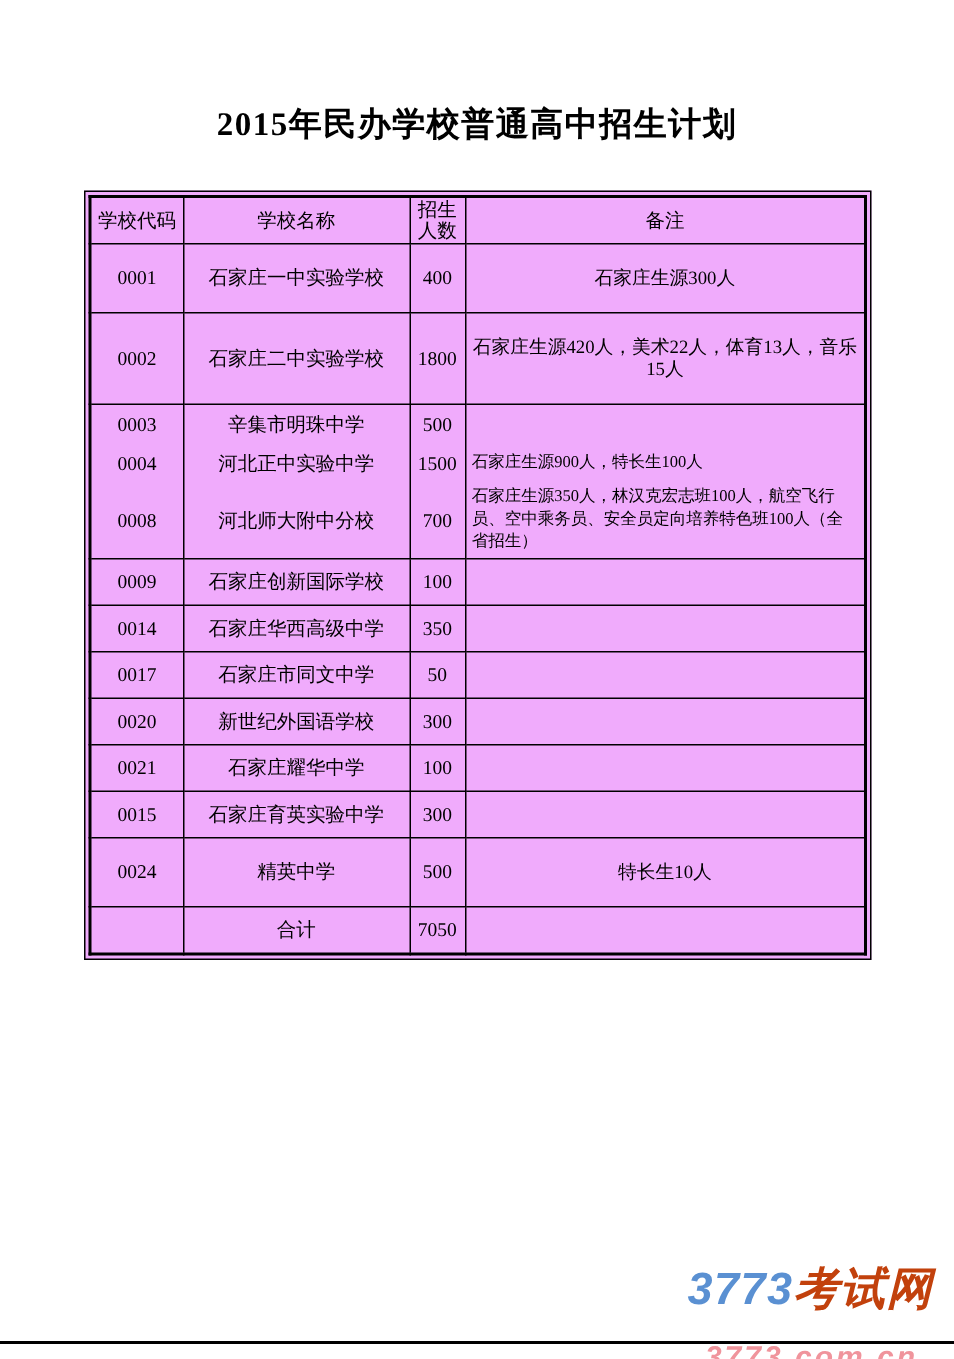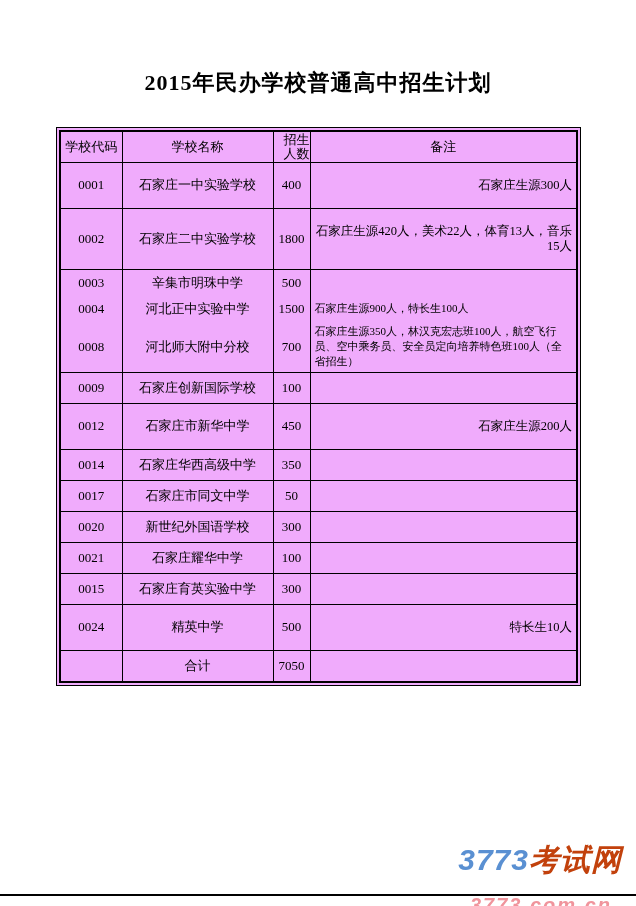--- a/index.html
+++ b/index.html
@@ -19,22 +19,22 @@
   .enroll th, .enroll td {
     border:1px solid #000; padding:0; font-weight:normal;
     font-size:13px; text-align:center; vertical-align:middle;
   }
   .enroll thead th { height:31px; }
   .enroll tbody td { height:26px; }
   col.col-code { width:62px; }
   col.col-name { width:151px; }
   col.col-count { width:37px; }
   col.col-remark { width:267px; }
-  .count-header div { line-height:14px;text-align:right; }
-  td.remark { text-align:right; padding:15px 4px; font-size:12.5px; line-height:15px; }
+  .count-header div { line-height:14px; }
+  td.remark { text-align:center; padding:15px 4px; font-size:12.5px; line-height:15px; }
 
   tr.merged-row td { height:102px; vertical-align:top; padding:0; }
   .sub { display:flex; align-items:center; justify-content:center; }
   .sub-a, .sub-b { height:26px; }
   .sub-c { height:50px;text-align:right; }
   td.remark-cell .sub { justify-content:flex-start; text-align:left; padding:0 4px; font-size:11px; line-height:15px; }
 
   tr.total-row td { height:28px; }
 
   .watermark {
@@ -107,26 +107,20 @@
           <div class="sub sub-c">石家庄生源350人，林汉克宏志班100人，航空飞行员、空中乘务员、安全员定向培养特色班100人（全省招生）</div>
         </td>
       </tr>
       <tr>
         <td>0009</td>
         <td>石家庄创新国际学校</td>
         <td>100</td>
         <td class="remark"></td>
       </tr>
       <tr>
-        <td>0012</td>
-        <td>石家庄市新华中学</td>
-        <td>450</td>
-        <td class="remark">石家庄生源200人</td>
-      </tr>
-      <tr>
         <td>0014</td>
         <td>石家庄华西高级中学</td>
         <td>350</td>
         <td class="remark"></td>
       </tr>
       <tr>
         <td>0017</td>
         <td>石家庄市同文中学</td>
         <td>50</td>
         <td class="remark"></td>

